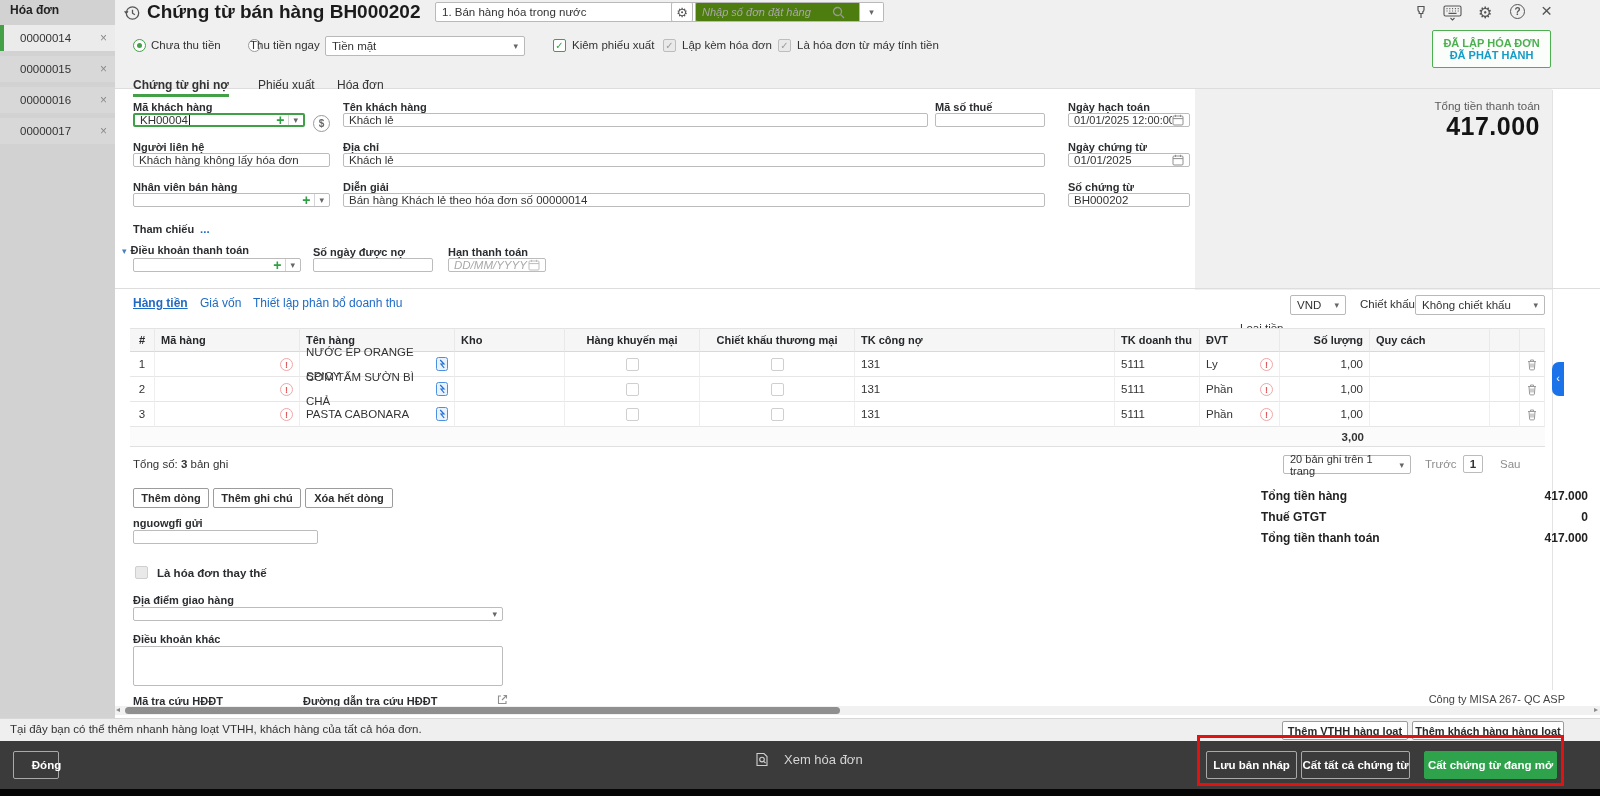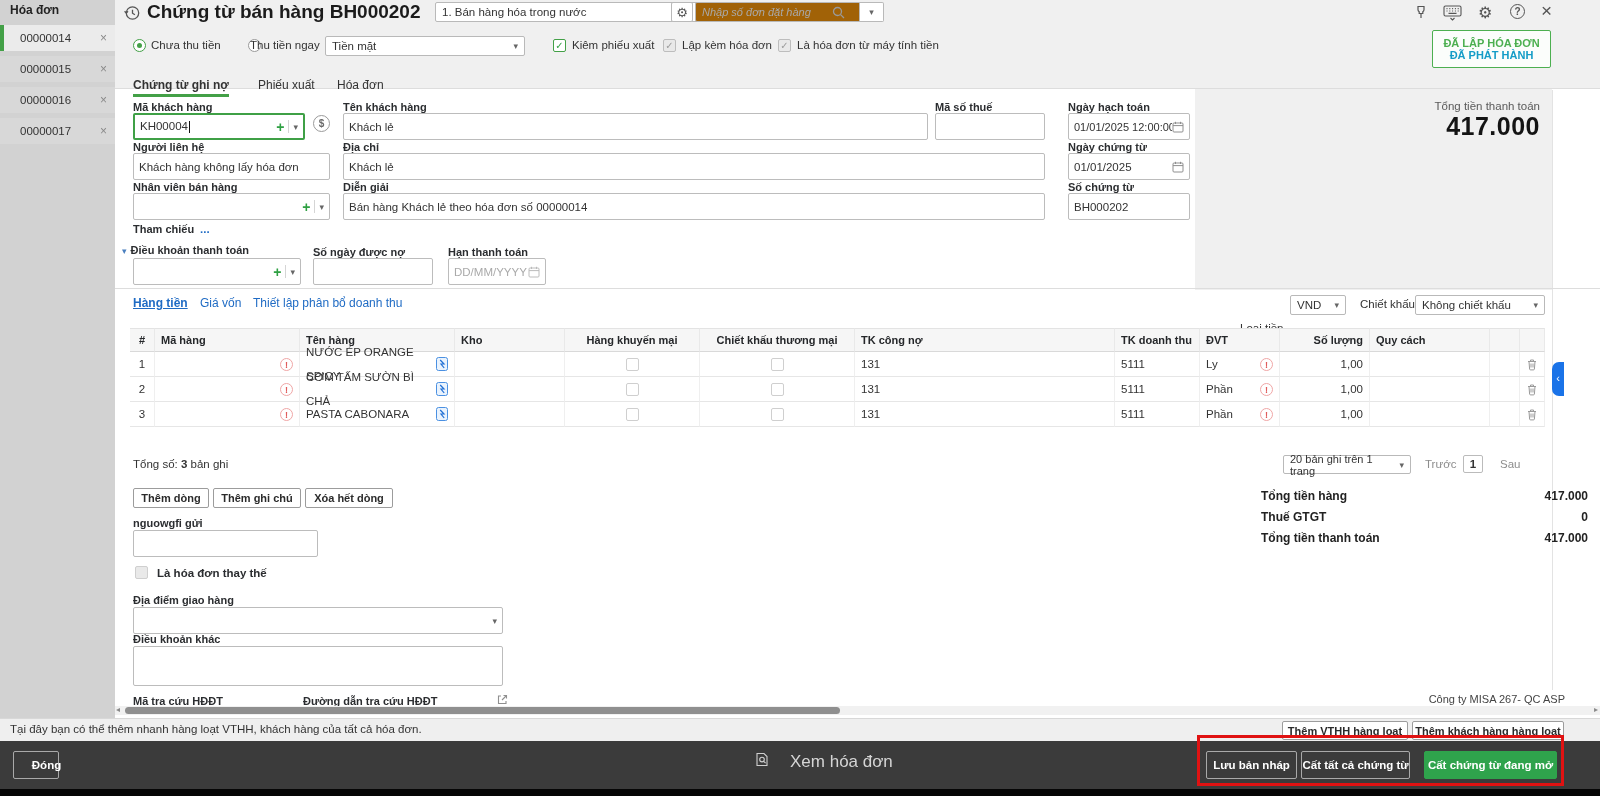--- a/index.html
+++ b/index.html
@@ -21,21 +21,21 @@
   .sb-close { position:absolute; right:8px; top:0; color:#8a8a8a; font-size:12px; }
 
   
   #topband { left:115px; top:0; width:1485px; height:89px; background:#f0f0f0; border-bottom:1px solid #ddd; }
   .page-title { font-size:19px; font-weight:bold; color:#1b1b1b; }
   .selbox { display:flex; align-items:center; background:#fff; border:1px solid #b9b9b9; border-radius:2px;
             height:20px; padding:0 6px; font-size:11.5px; color:#333; }
   .selbox .caret { margin-left:auto; color:#666; font-size:9px; }
   .iconbtn { display:flex; align-items:center; justify-content:center; background:#fff;
              border:1px solid #b9b9b9; border-radius:2px; }
-  .searchbox { display:flex; align-items:center; background:#a16207; border:1px solid #b9b9b9;
+  .searchbox { display:flex; align-items:center; background:#4d7c0f; border:1px solid #b9b9b9;
                border-radius:2px 0 0 2px; height:20px; padding:0 6px; }
   .searchbox input { border:none; outline:none; width:130px; font-size:11px; font-family:inherit; background:transparent; }
   .searchbox input::placeholder { color:#a9a9a9; font-style:italic; }
   .search-dd { width:24px; height:20px; background:#fff; border:1px solid #b9b9b9; border-left:none;
                border-radius:0 2px 2px 0; display:flex; align-items:center; justify-content:center; color:#666; font-size:9px; }
   .top-ic { color:#555; display:flex; align-items:center; justify-content:center; }
 
   
   .radio { width:13px; height:13px; border-radius:50%; border:1px solid #9a9a9a; background:#fff; display:inline-block; position:relative; }
   .radio.on { border-color:#43a047; }
@@ -52,29 +52,29 @@
   #badge .l1 { color:#4caf50; font-weight:bold; font-size:11px; }
   #badge .l2 { color:#149cc7; font-weight:bold; font-size:11px; }
 
   
   .doc-tab { position:absolute; top:70px; height:19px; font-size:12px; color:#333; cursor:pointer;margin-top:8px; }
   .doc-tab.active { font-weight:bold; border-bottom:3px solid #43a047; }
 
   
   #graypanel { left:1195px; top:89px; width:357px; height:201px; background:#f0f0f0; }
   .lbl { position:absolute; font-size:11px; font-weight:bold; color:#2b2d30; white-space:nowrap; }
-  .ibox { position:absolute; display:flex; align-items:center; height:27px; background:#fff;
+  .ibox { position:absolute; display:flex; align-items:center; height:14px; background:#fff;
           border:1px solid #bcbcbc; border-radius:2px; padding:0 5px; font-size:11.5px; color:#333; overflow:hidden; }
   .ibox .grow { flex:1 1 auto; white-space:nowrap; overflow:hidden; }
   .ibox.focus { border:2px solid #3fa046; }
   .combo-plus { color:#2fa043; font-weight:bold; font-size:14px; margin-left:4px; }
   .combo-sep { width:1px; height:13px; background:#d5d5d5; margin:0 4px; }
   .combo-caret { color:#666; font-size:9px; }
   .caret9 { color:#666; font-size:9px; }
-  .placeholder { color:#a9a9a9; }
+  .placeholder { color:#a9a9a9; font-style:italic; }
   .textcursor { display:inline-block; width:1px; height:12px; background:#111; margin-left:1px; vertical-align:middle; }
   .dollar-ic { width:17px; height:17px; border:1px solid #9a9a9a; border-radius:50%; color:#6b6b6b;
                font-size:10px; line-height:15px; text-align:center; font-weight:bold; }
   .bluelink { color:#1f6bc4; font-weight:bold; cursor:pointer; }
   .collapse-caret { color:#4a7fbf; font-size:9px; margin-right:4px; }
 
   .total-label { color:#5a5a5a; font-size:11.5px; }
   .total-big { font-size:25px; font-weight:bold; color:#141414; letter-spacing:0.5px; }
 
   
@@ -457,20 +457,25 @@
       <div class="td r">1,00</div>
       <div class="td"></div>
       <div class="td"></div>
       <div class="td c">
           <svg width="12" height="13" viewBox="0 0 12 13" fill="none" stroke="#9a9a9a" stroke-width="1">
             <path d="M2 3.5 h8 M4.5 3.5 V2 h3 v1.5 M3 3.5 l0.6 7.5 a1 1 0 0 0 1 0.9 h2.8 a1 1 0 0 0 1 -0.9 l0.6 -7.5 M5 5.5 v4 M7 5.5 v4"></path>
           </svg>
         </div>
     </div>
 
+    <div class="tgrid">
+      <div class="tfoot" style="grid-column:1 / 10;"></div>
+      <div class="tfoot r" style="padding:0 6px;line-height:20px;">3,00</div>
+      <div class="tfoot" style="grid-column:11 / 14;"></div>
+    </div>
   </div>
 
   <div class="abs" style="left:133px;top:458px;">
     <span>Tổng số:</span>
     <span style="font-weight:bold;">3</span>
     <span>bản ghi</span>
   </div>
   <div class="selbox abs" style="left:1283px;top:455px;width:128px;height:19px;justify-content:center;">
     <span style="font-size:11px;">20 bản ghi trên 1 trang</span>
     <span class="caret">▾</span>
@@ -532,21 +537,21 @@
   <div id="bluehandle" class="abs">‹</div>
 
   <div id="infobar" class="abs">
     <span class="abs" style="left:10px;top:4px;color:#333;">Tại đây bạn có thể thêm nhanh hàng loạt VTHH, khách hàng của tất cả hóa đơn.</span>
     <button class="btn-outline" style="left:1282px;top:2px;width:126px;height:19px;position:absolute;">Thêm VTHH hàng loạt</button>
     <button class="btn-outline" style="left:1412px;top:2px;width:152px;height:19px;position:absolute;">Thêm khách hàng hàng loạt</button>
   </div>
 
   <div id="darkbar" class="abs"></div>
   <button class="dk-btn" style="left:13px;width:46px;padding-left:21px;">Đóng</button>
-  <div class="abs" style="left:755px;top:752px;display:flex;align-items:flex-start;gap:21px;color:#d5d5d5;font-size:17px;cursor:pointer;">
+  <div class="abs" style="left:755px;top:752px;display:flex;align-items:flex-end;gap:15px;color:#d5d5d5;font-size:13px;cursor:pointer;">
     <span style="display:flex;">
       <svg width="14" height="15" viewBox="0 0 14 15" fill="none" stroke="#cfcfcf" stroke-width="1.1">
           <path d="M2 1.5 h7 l3 3 v9 H2 z"></path>
           <circle cx="7" cy="7.6" r="2.3"></circle>
           <path d="M8.7 9.3 L10.6 11.2"></path>
         </svg>
     </span>
     <span>Xem hóa đơn</span>
   </div>
   <button class="dk-btn" style="left:1206px;width:91px;">Lưu bản nháp</button>

